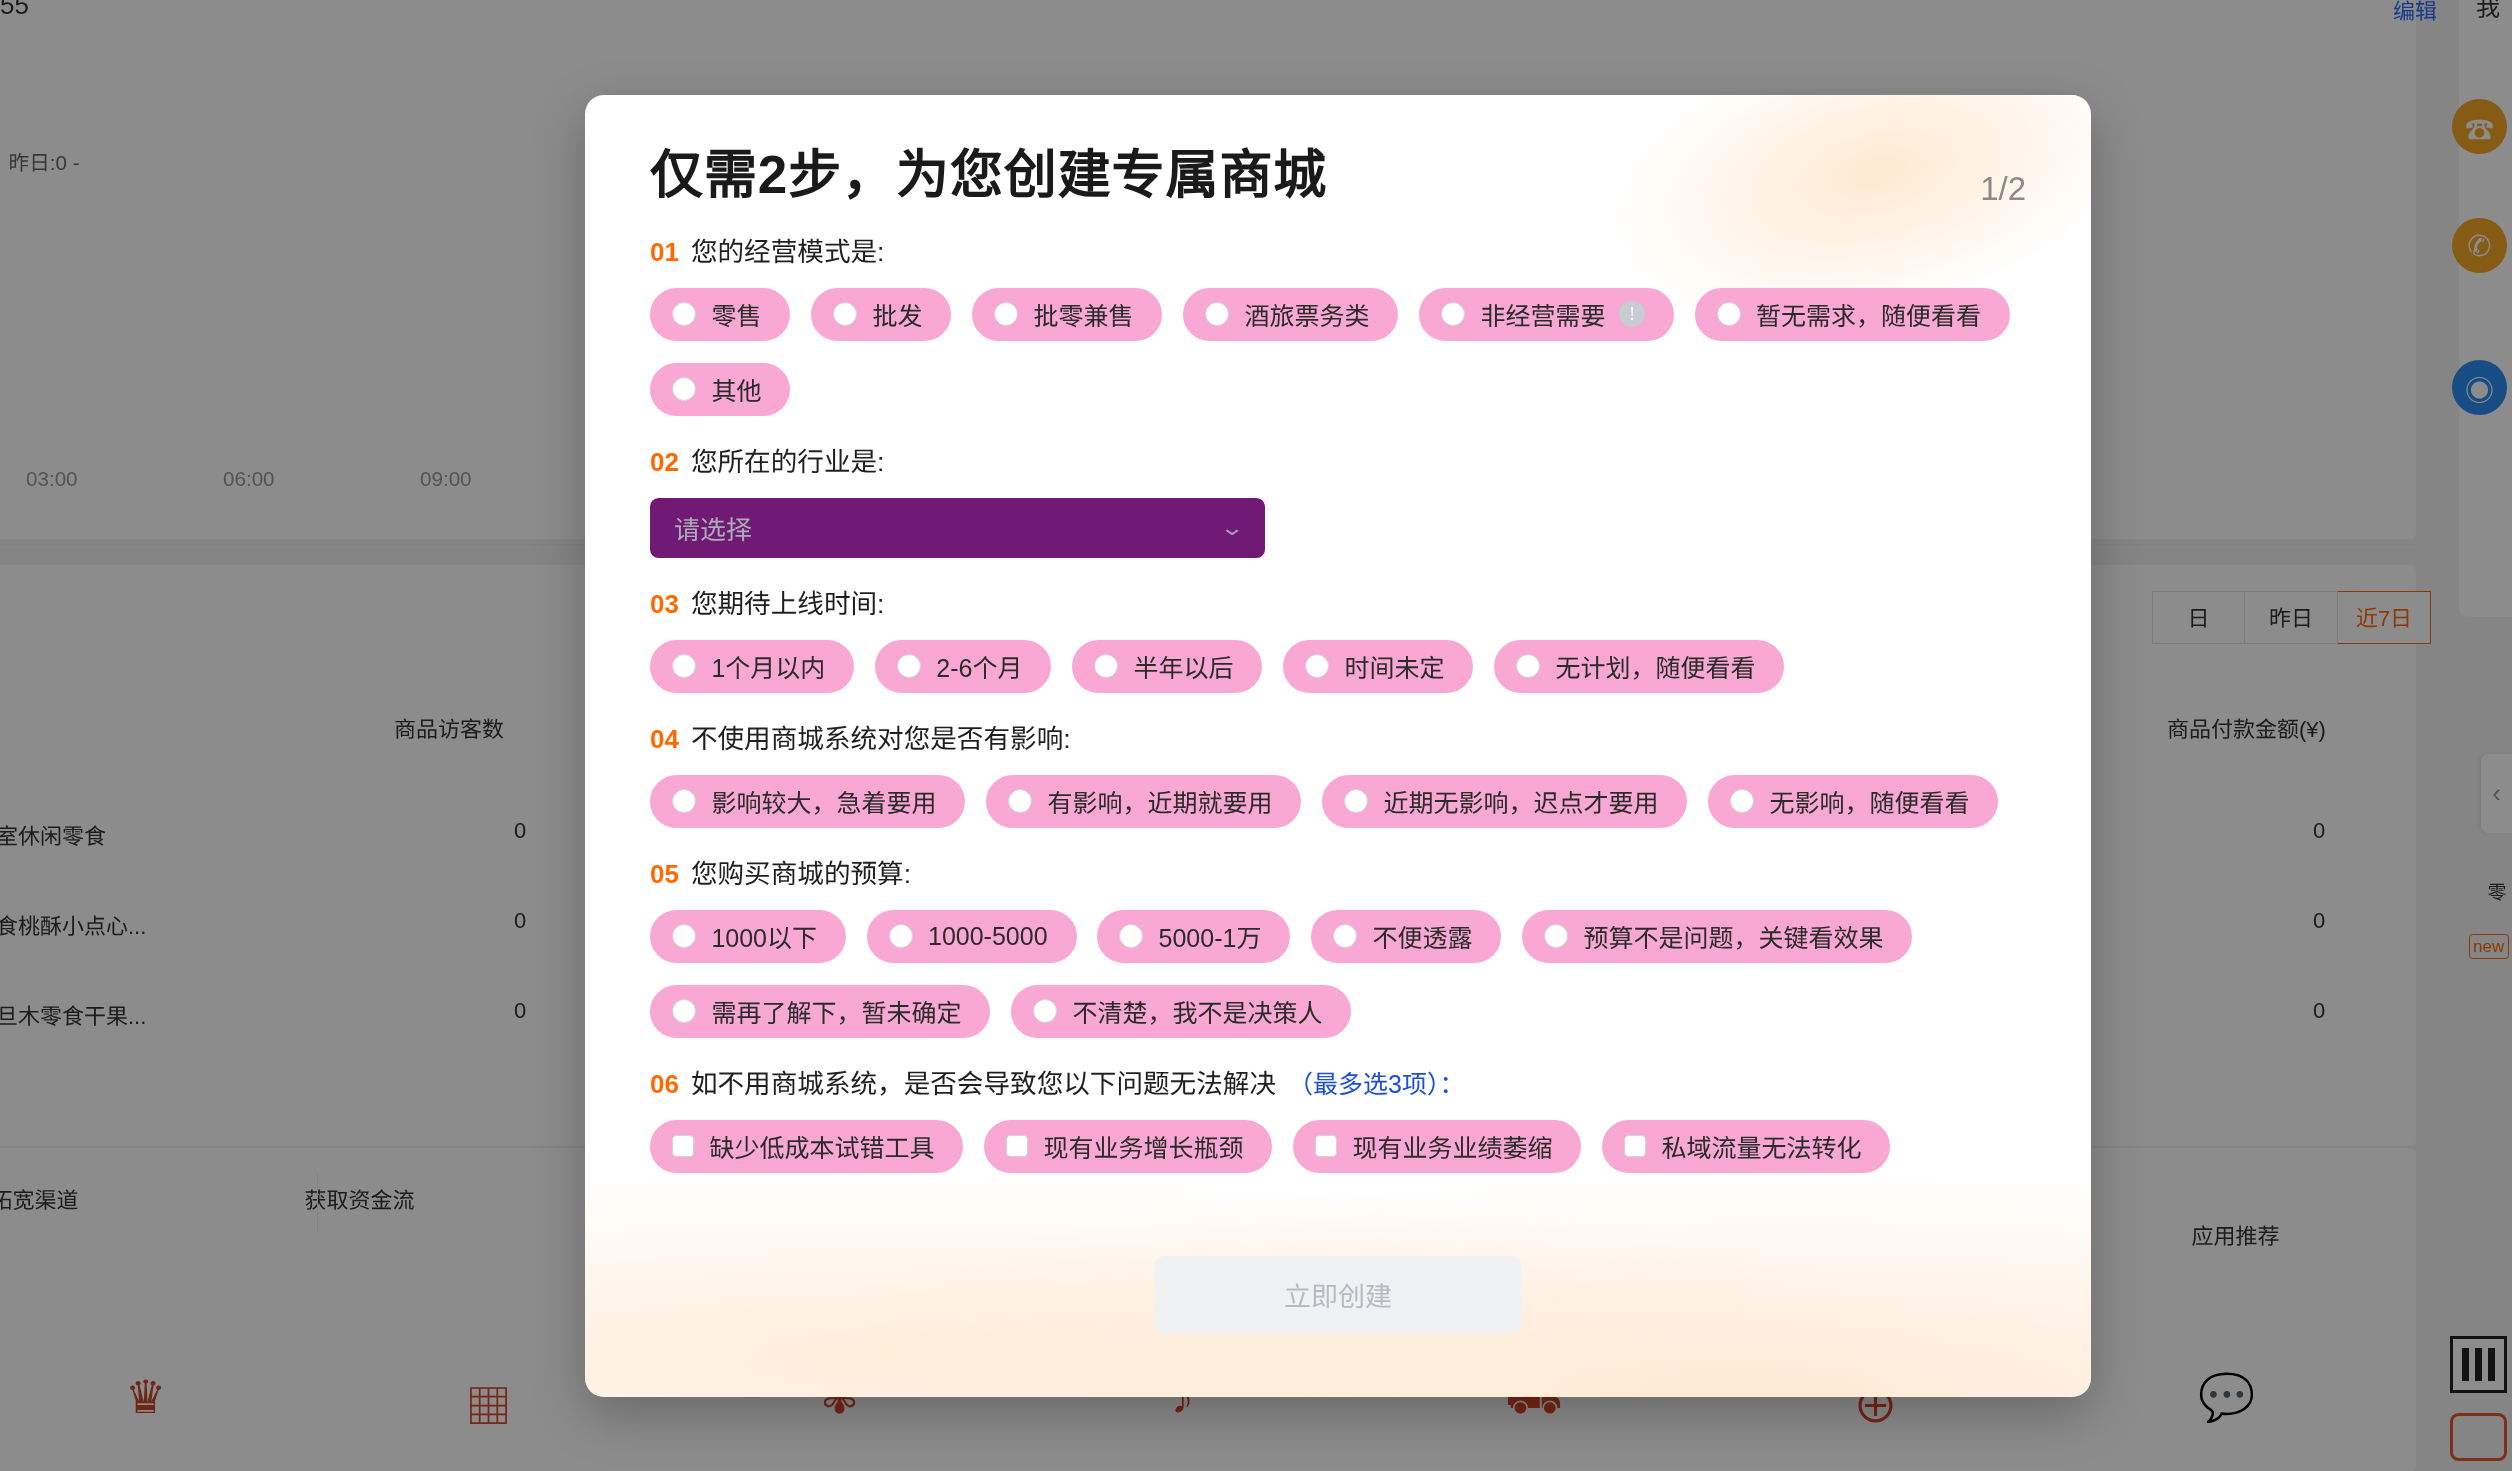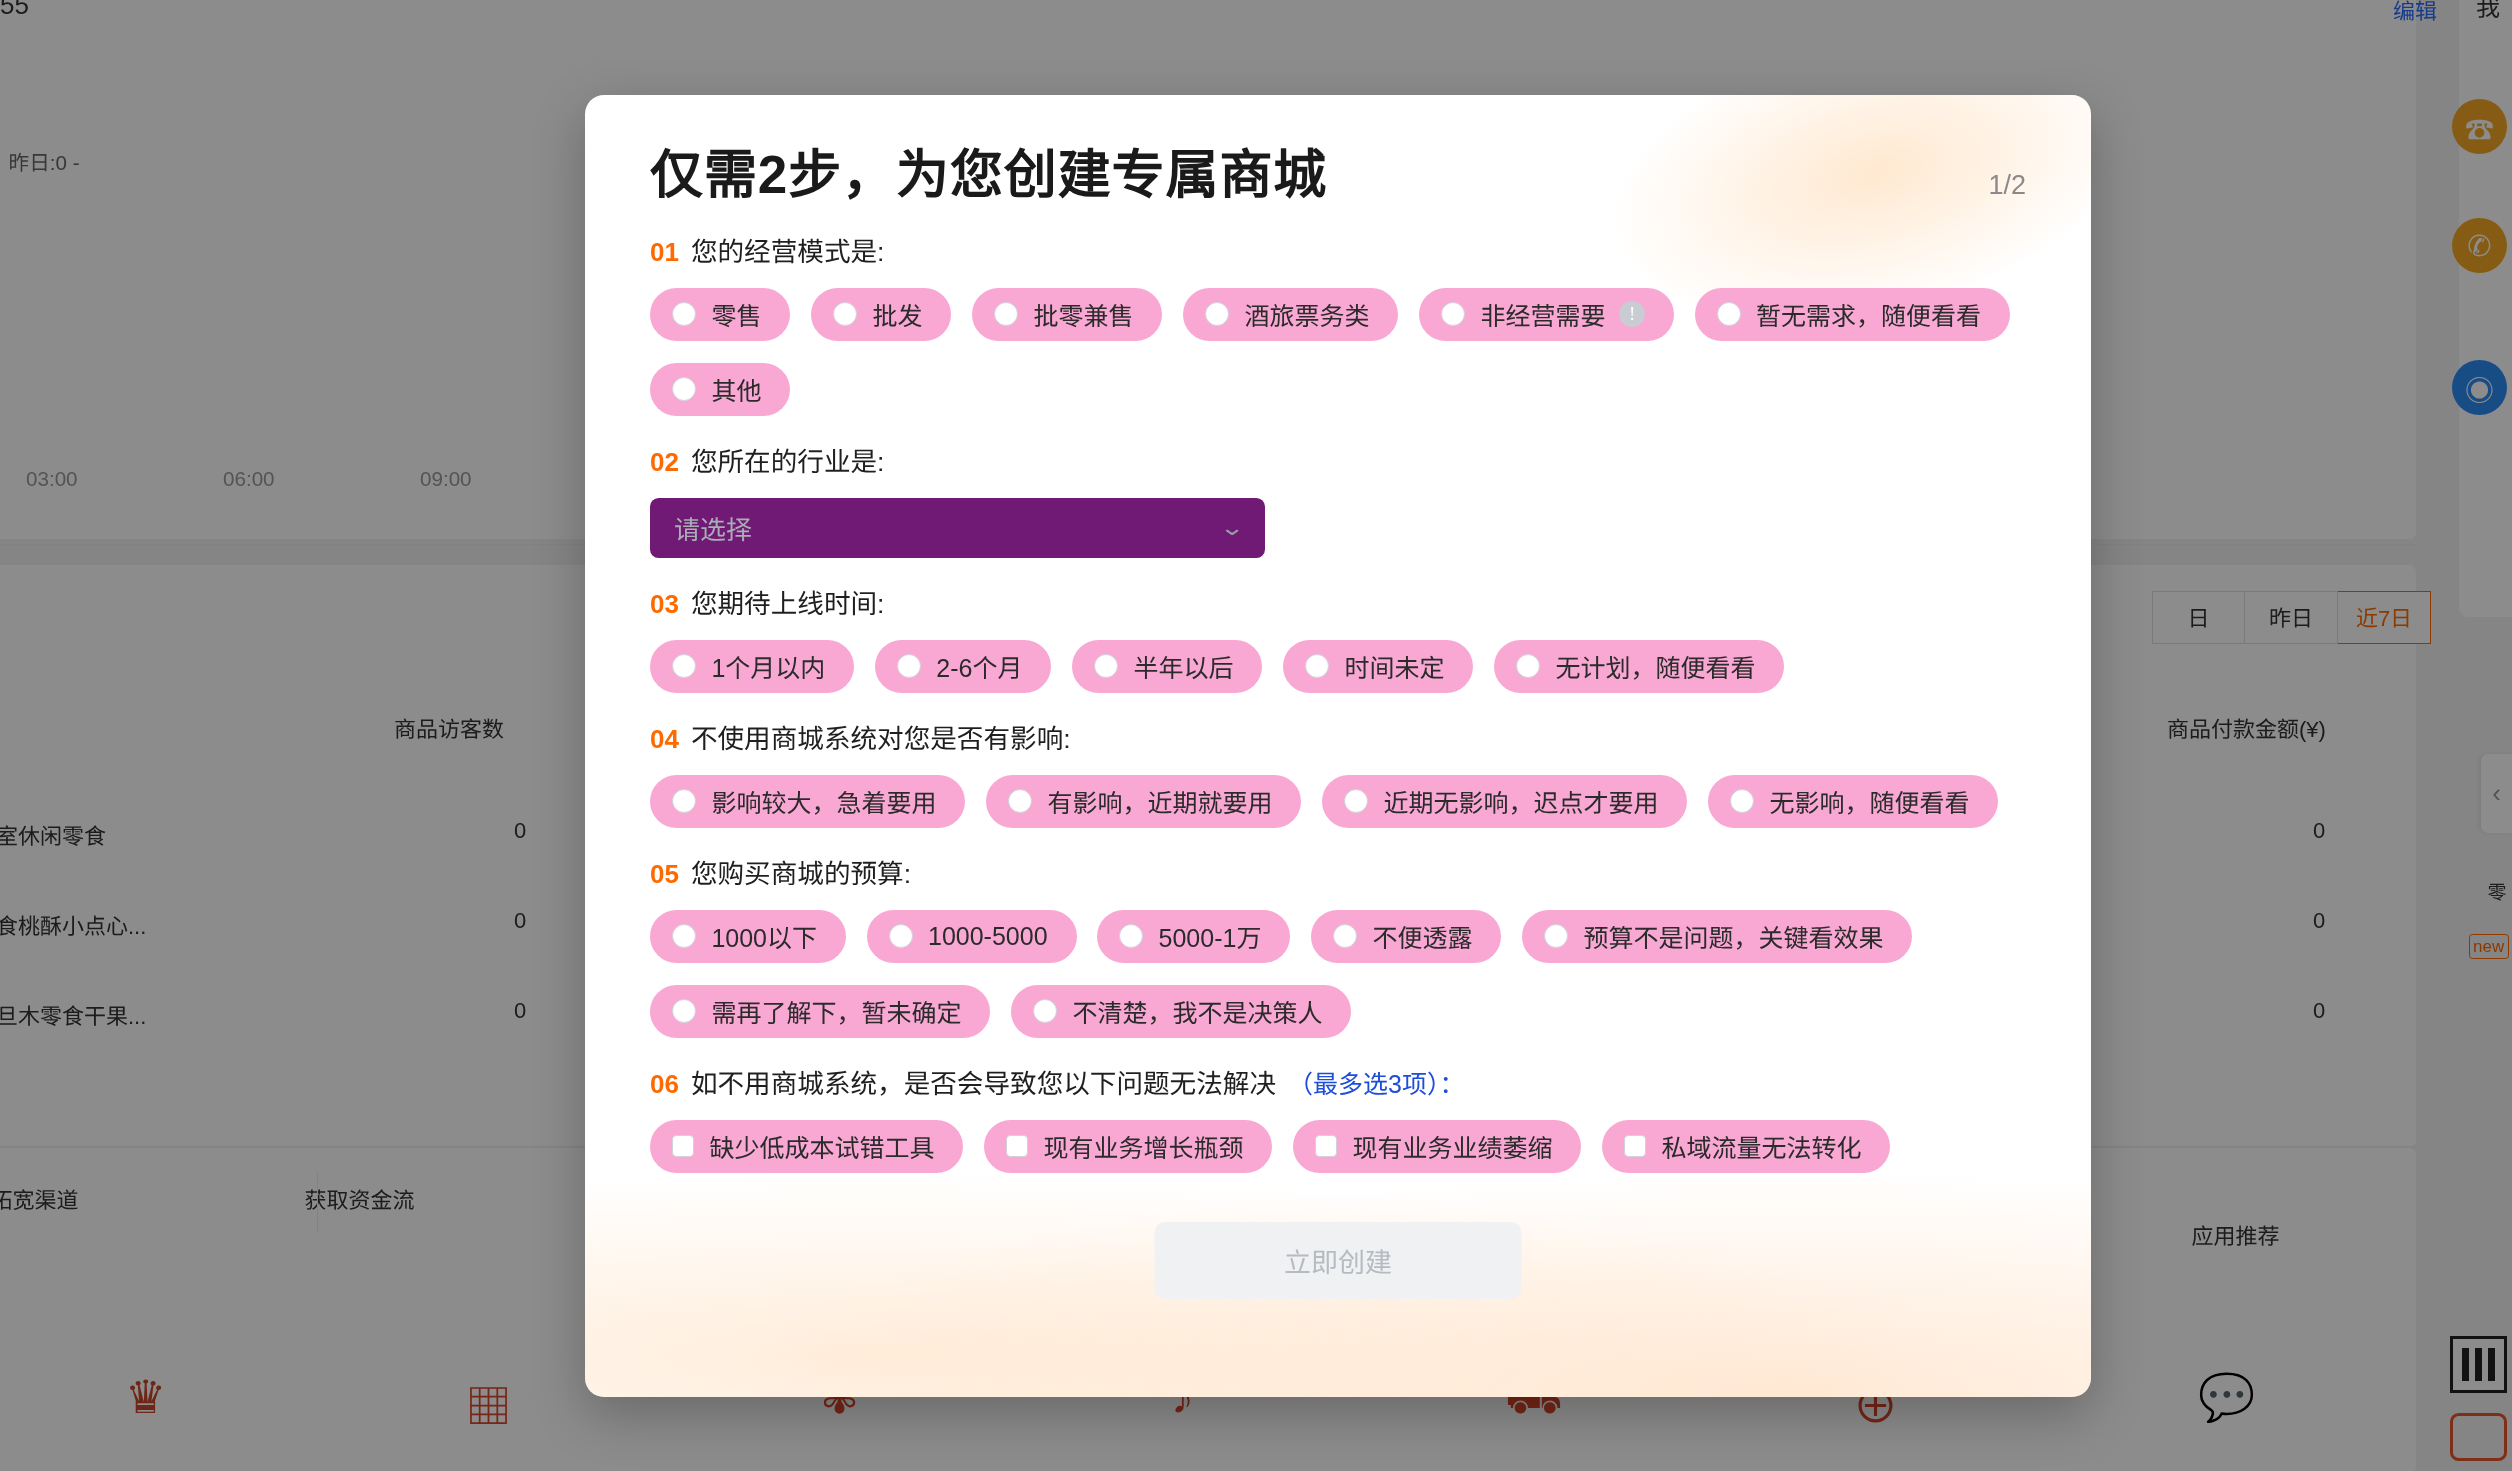--- a/index.html
+++ b/index.html
@@ -109,21 +109,21 @@
     background: radial-gradient(ellipse at 20% 60%, rgba(255,223,190,0.55), rgba(255,255,255,0) 60%),
                 radial-gradient(ellipse at 78% 70%, rgba(255,216,180,0.55), rgba(255,255,255,0) 62%);
   }
 
   .m-inner { position:relative; z-index:3; padding: 50px 65px 0 65px; }
 
   #modal-title {
     font-size:53px; font-weight:bold; color:#1a1a1a; letter-spacing:0.9px;
     margin:0; line-height:1.15;
   }
-  #modal-step { position:absolute; right:65px; top:75px; font-size:27px; color:#8a8a8a; z-index:4; }
+  #modal-step { position:absolute; right:65px; top:75px; font-size:33px; color:#8a8a8a; z-index:4; }
 
   .q-block { margin-top:24px; }
   .q-head { display:flex; align-items:baseline; gap:12px; }
   .q-index { color:#ff6a00; font-size:26px; font-weight:bold; }
   .q-label { color:#1f1f1f; font-size:26.6px; }
   .q-note { color:#1d4ed8; font-size:25px; }
 
   .opts { display:flex; flex-wrap:wrap; gap:22px 20.6px; margin-top:19px; }
 
   .opt {
@@ -146,21 +146,21 @@
   }
 
   .select-box {
     margin-top:19px; width:615px; height:60px; border-radius:8.6px;
     background:#701a75; display:flex; align-items:center; justify-content:space-between;
     padding: 0 24px; font-size:26px; color:#a9adb5; cursor:pointer;
   }
   .chev { color:#9aa0a8; font-size:22px; transform: scaleX(1.4); }
 
   #submit-btn {
-    position:absolute; left:50%; transform:translateX(-50%); bottom:98px; z-index:4;
+    position:absolute; left:50%; transform:translateX(-50%); bottom:64px; z-index:4;
     width:367px; height:77px; border-radius:10.3px; background:#f0f1f3;
     color:#b6bac1; font-size:27px; border:none; cursor:pointer;
   }
 </style>
 </head>
 <body>
 
 <div id="bg-page">
 
   <div class="bg-card" id="card-top"></div>

